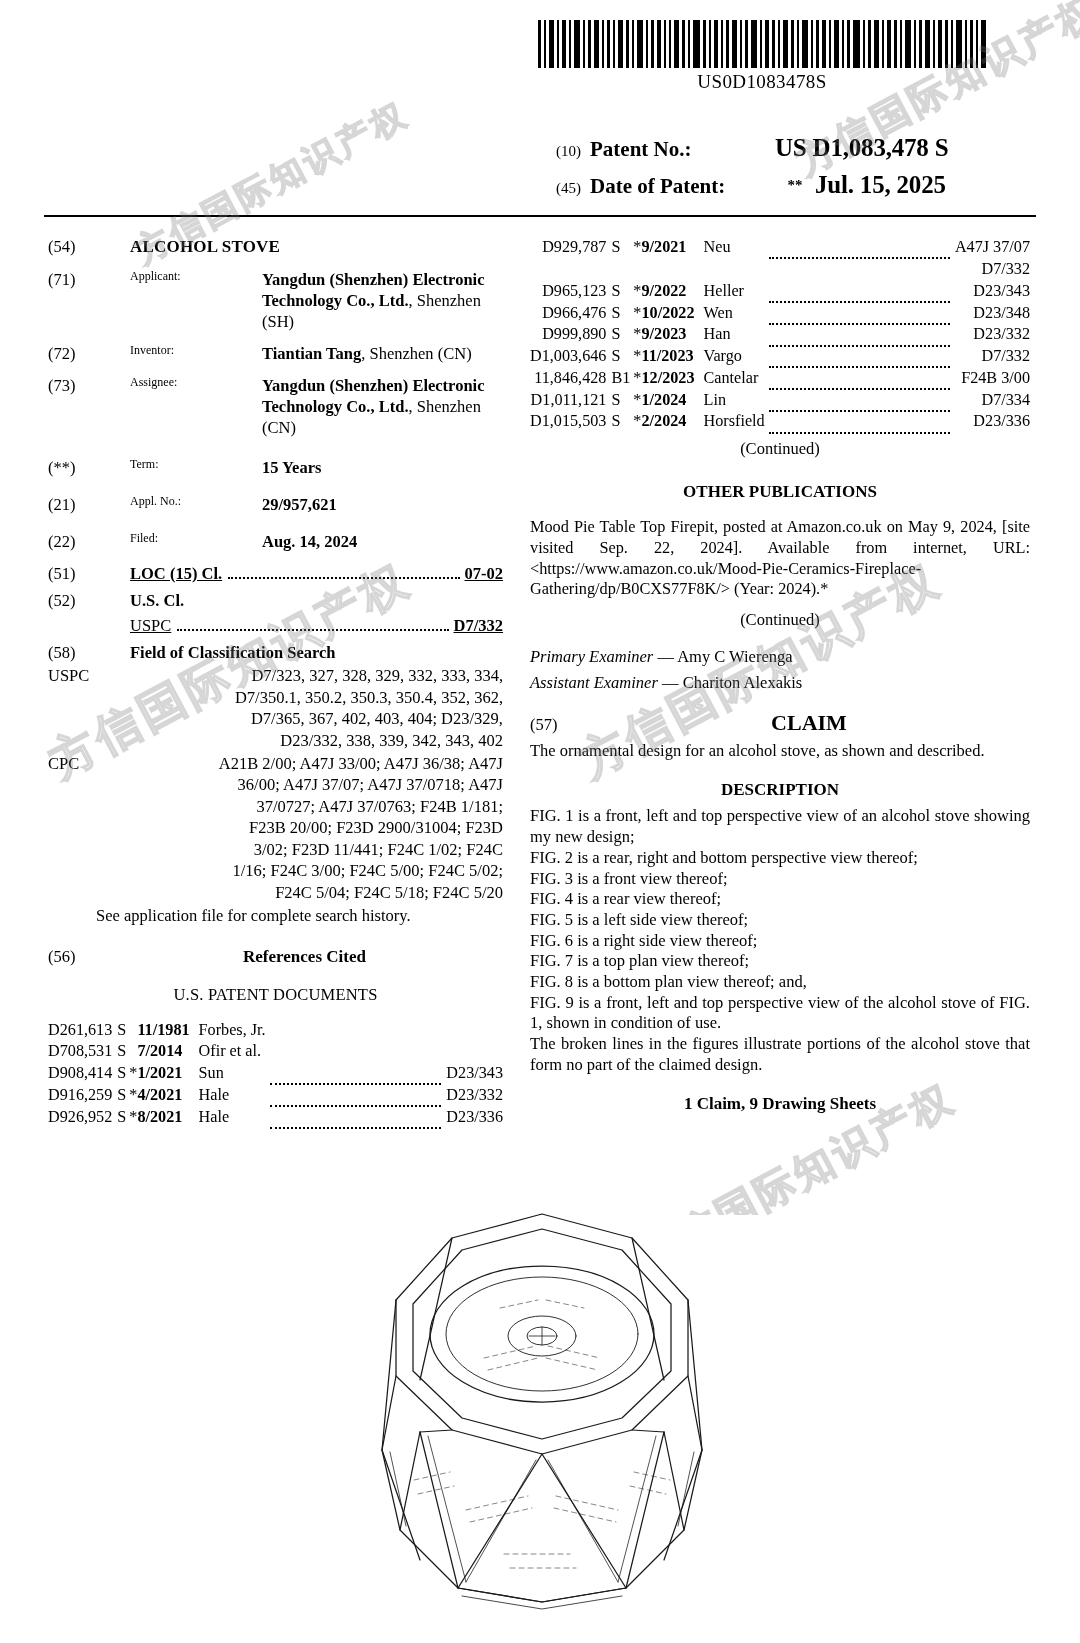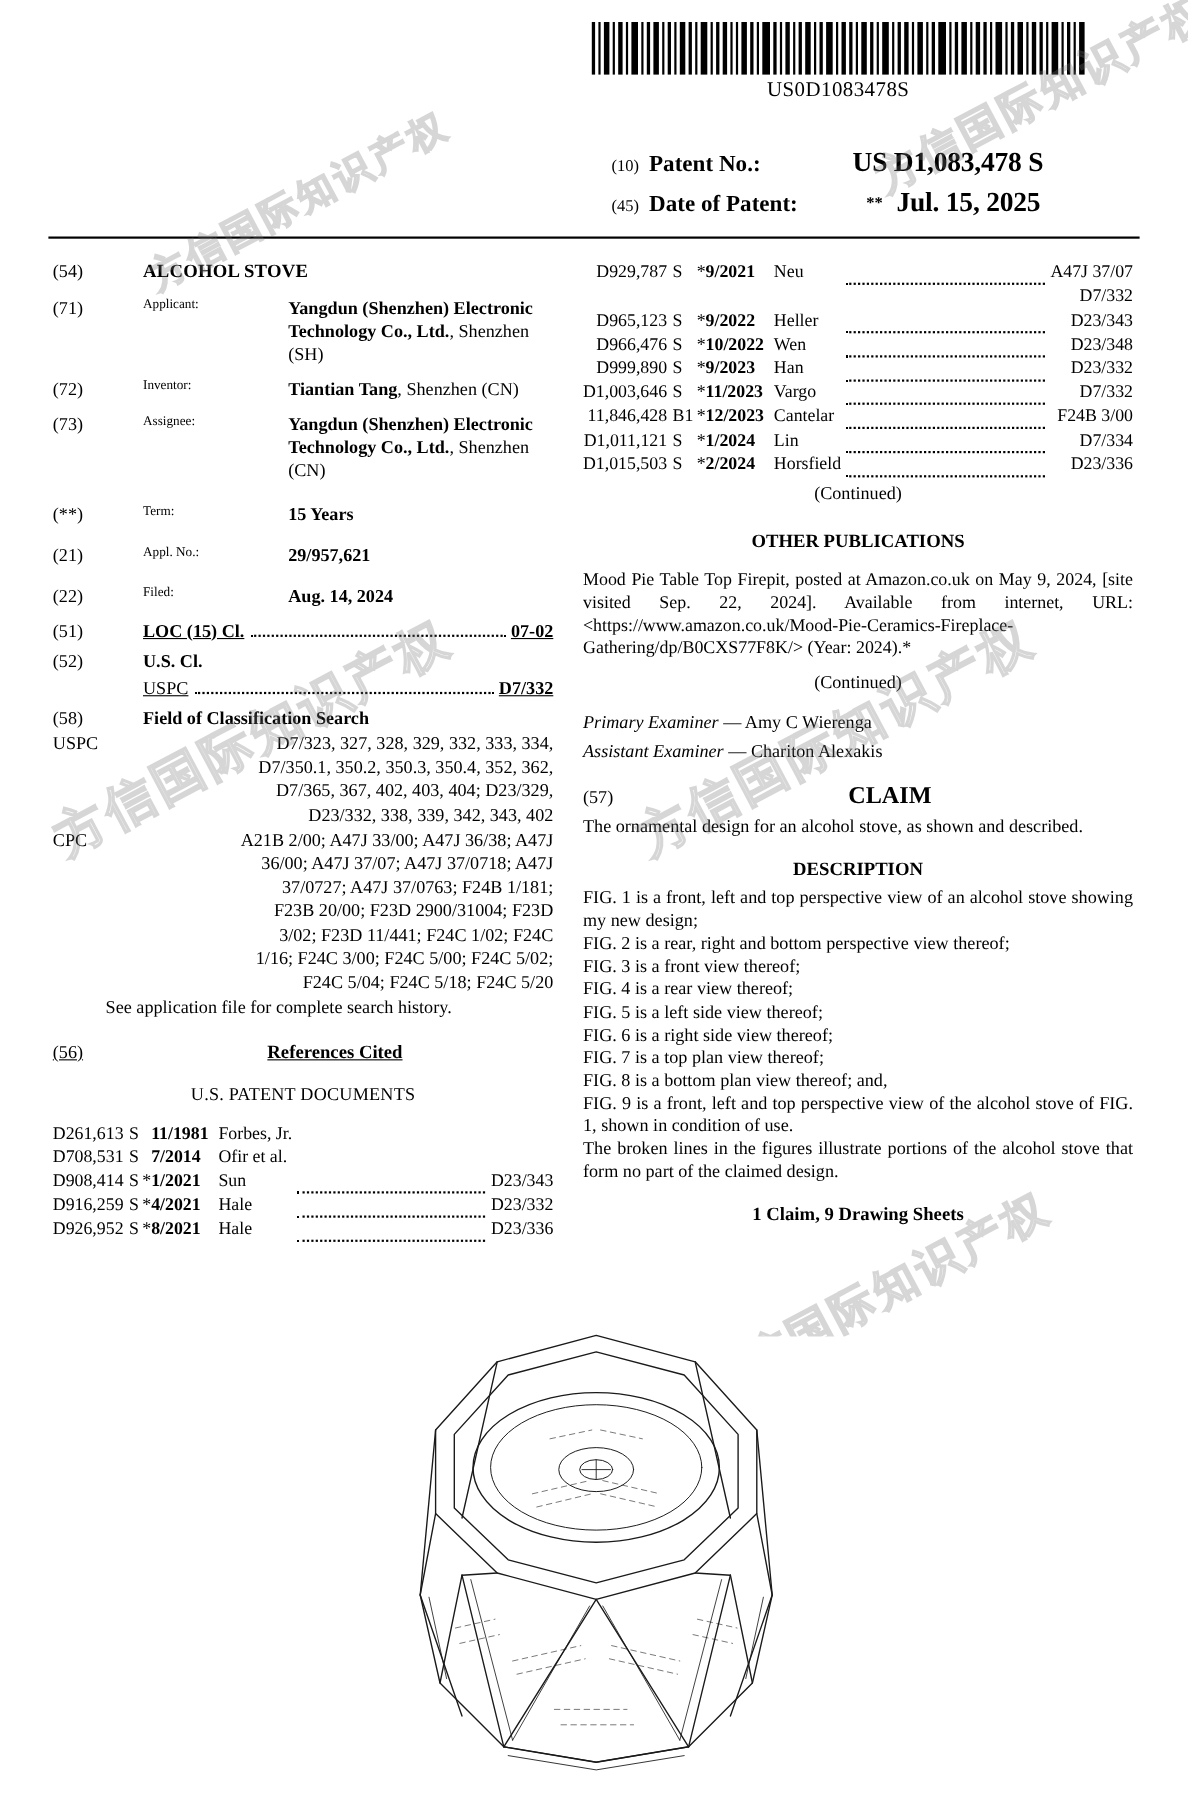--- a/index.html
+++ b/index.html
@@ -210,21 +210,20 @@
 
   .sec-head {
     text-align: center;
     font-weight: bold;
     font-size: 17px;
     margin: 16px 0 14px 0;
   }
   .sec-head-56 {
     display: flex;
     margin-top: 20px;
-    text-decoration: underline;
   }
   .sec-head-56 .c { flex: 0 0 58px; }
   .sec-head-56 .t { flex: 1 1 auto; text-align: center; font-weight: bold; font-size: 17px; }
 
   .subhead {
     text-align: center;
     font-size: 16.5px;
     margin-top: 16px;
     letter-spacing: 0.2px;
   }

